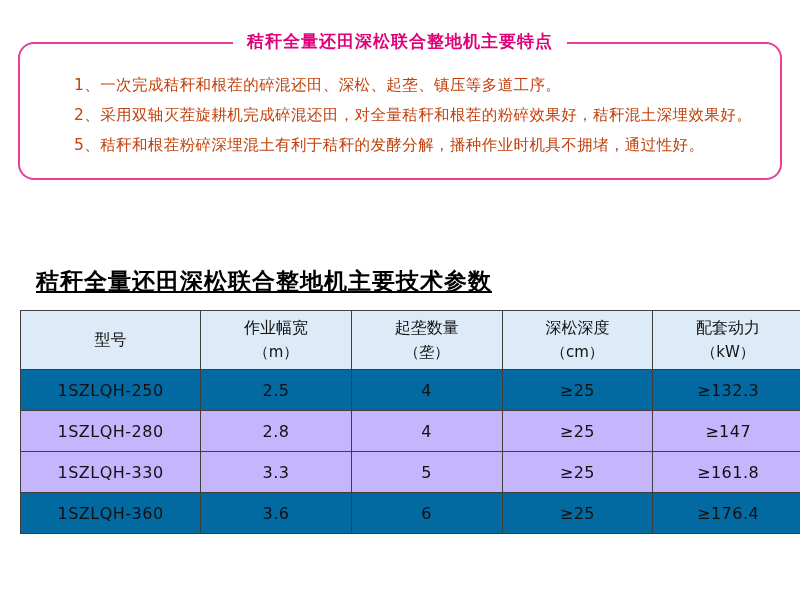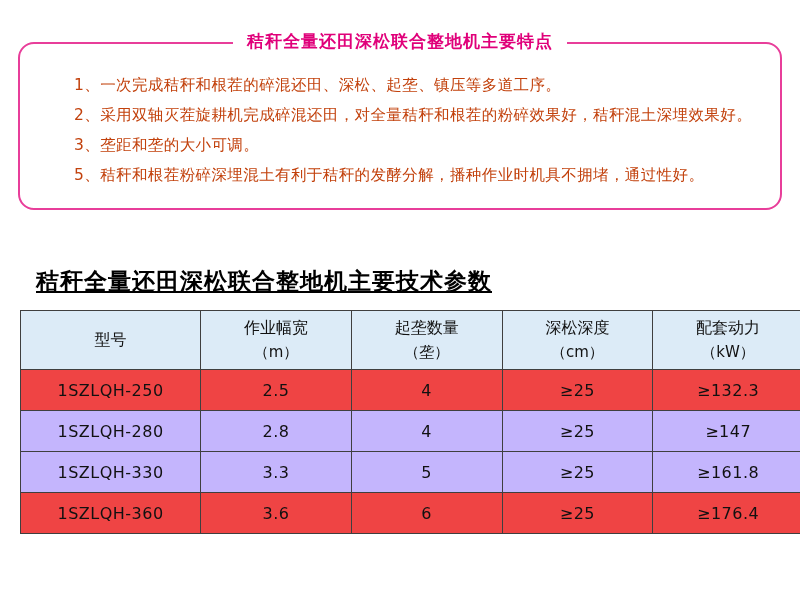--- a/index.html
+++ b/index.html
@@ -106,41 +106,40 @@
   }
   .spec-table tbody td {
     height: 38px;
     font-size: 16px;
     letter-spacing: 0.5px;
   }
   .spec-table tbody tr.alt td {
     background: #c4b5fd;
   }
   .spec-table tbody tr:not(.alt) td {
-    background: #ef4444;
+    background: #0369a1;
   }
   .col-model { width: 23%; }
   .col-b { width: 19.25%; }
   .col-c { width: 19.25%; }
   .col-d { width: 19.25%; }
   .col-e { width: 19.25%; }
 </style>
 </head>
 <body>
 
 <div class="page">
 
   <div class="features-panel">
     <div class="features-title-wrap">
       <div class="features-title">秸秆全量还田深松联合整地机主要特点</div>
     </div>
     <ul class="features-list">
       <li>1、一次完成秸秆和根茬的碎混还田、深松、起垄、镇压等多道工序。</li>
       <li>2、采用双轴灭茬旋耕机完成碎混还田，对全量秸秆和根茬的粉碎效果好，秸秆混土深埋效果好。</li>
-      <li>3、垄距和垄的大小可调。</li>
       <li>5、秸秆和根茬粉碎深埋混土有利于秸秆的发酵分解，播种作业时机具不拥堵，通过性好。</li>
     </ul>
   </div>
 
   <div class="spec-title">秸秆全量还田深松联合整地机主要技术参数</div>
 
   <table class="spec-table">
     <colgroup>
       <col class="col-model">
       <col class="col-b">

